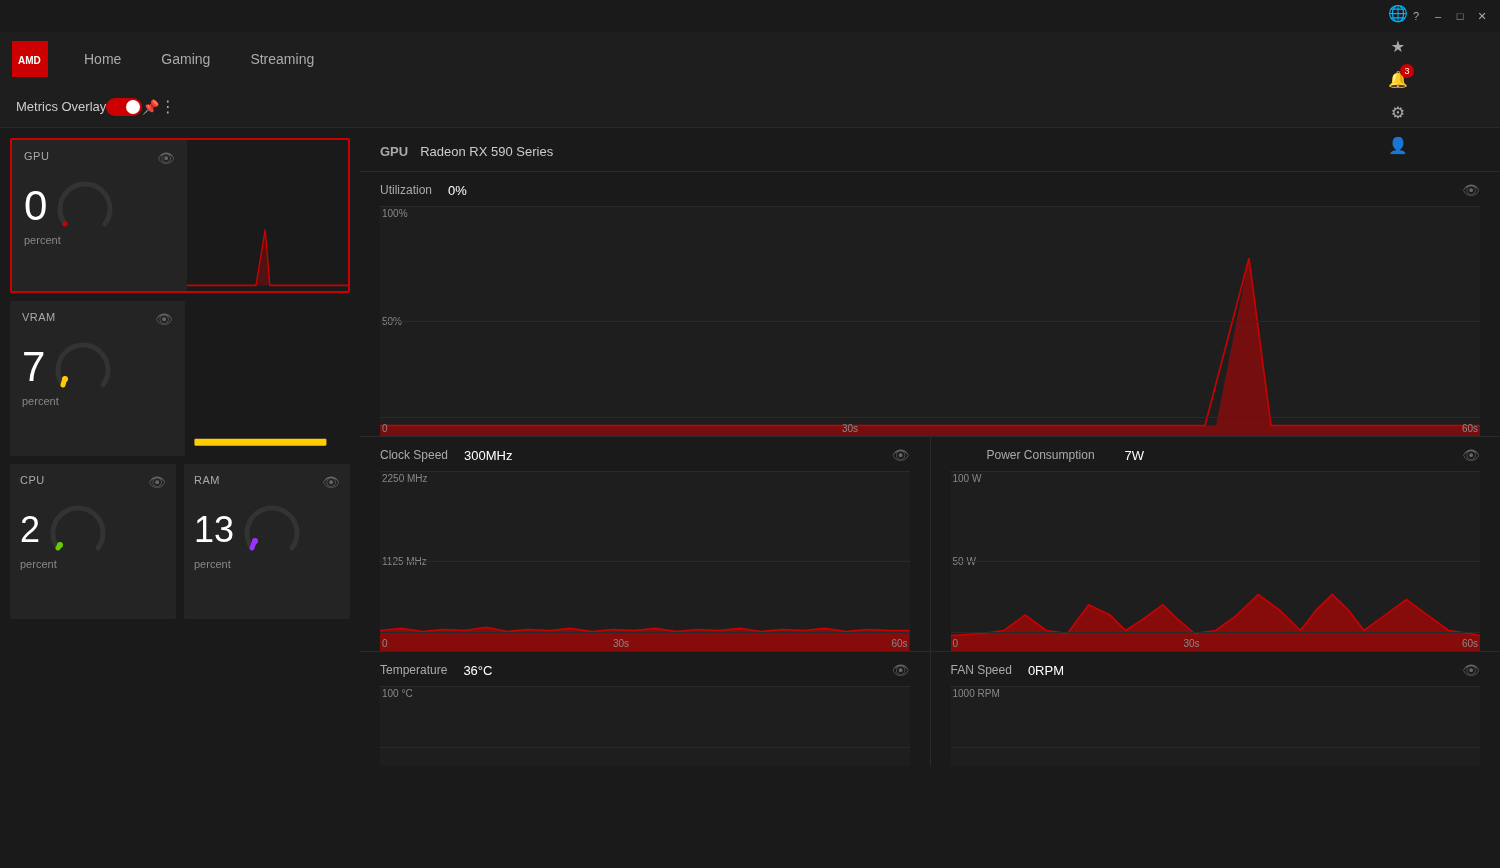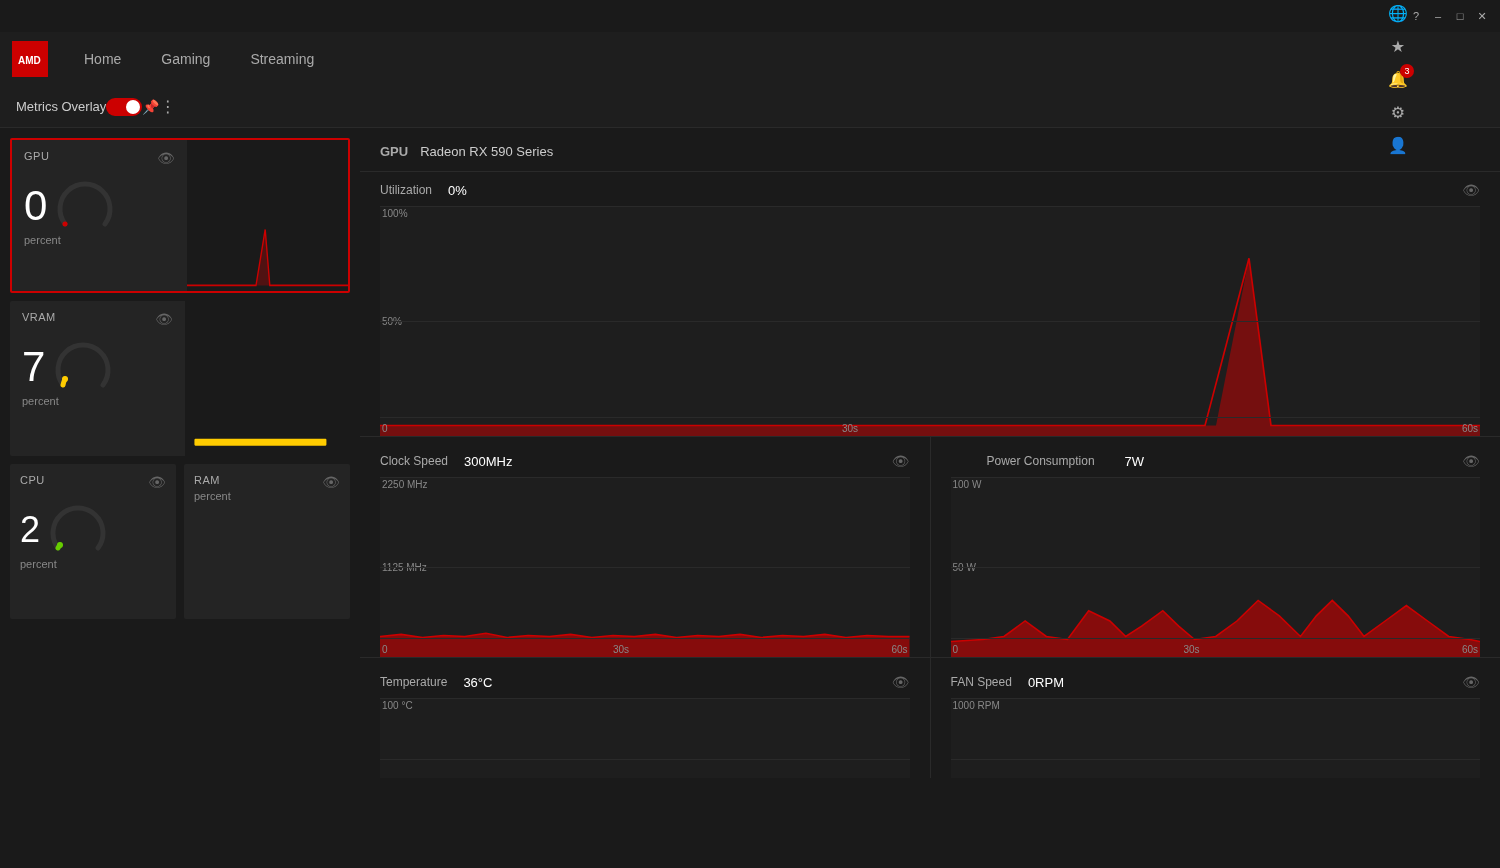--- a/index.html
+++ b/index.html
@@ -319,21 +319,21 @@
       position: relative;
     }
 
     .dual-charts {
       display: flex;
       gap: 0;
     }
     .half-chart {
       flex: 1;
       border-right: 1px solid #2a2a2a;
-      padding: 16px 20px 0;
+      padding: 10px 20px 0;
       border-bottom: 1px solid #2a2a2a;
     }
     .half-chart:last-child {
       border-right: none;
     }
     .half-chart-area {
       width: 100%;
       height: 180px;
       background: #1e1e1e;
       position: relative;
@@ -542,20 +542,28 @@
           </div>
         </div>
       </div>
       <div class="metric-card" style="height: 155px;">
         <div class="metric-card-inner">
           <div class="metric-left" style="width:100%;padding:10px;">
             <div style="display:flex;align-items:center;justify-content:space-between;">
               <span class="metric-label">RAM</span>
               <span class="eye-icon">👁</span>
             </div>
+            <div style="display:flex;align-items:center;gap:8px;margin-top:8px;">
+              <span class="metric-value" style="font-size:36px;">13</span>
+              <svg class="gauge-svg" viewBox="0 0 60 60">
+                <path d="M 10 50 A 25 25 0 1 1 50 50" fill="none" stroke="#333" stroke-width="5" stroke-linecap="round"></path>
+                <path d="M 10 50 A 25 25 0 0 1 13 43" fill="none" stroke="#9933ff" stroke-width="5" stroke-linecap="round"></path>
+                <circle cx="13" cy="43" r="3" fill="#9933ff"></circle>
+              </svg>
+            </div>
             <span class="metric-unit">percent</span>
           </div>
         </div>
       </div>
     </div>
 
   </div>
 
   <div class="right-panel">
 

